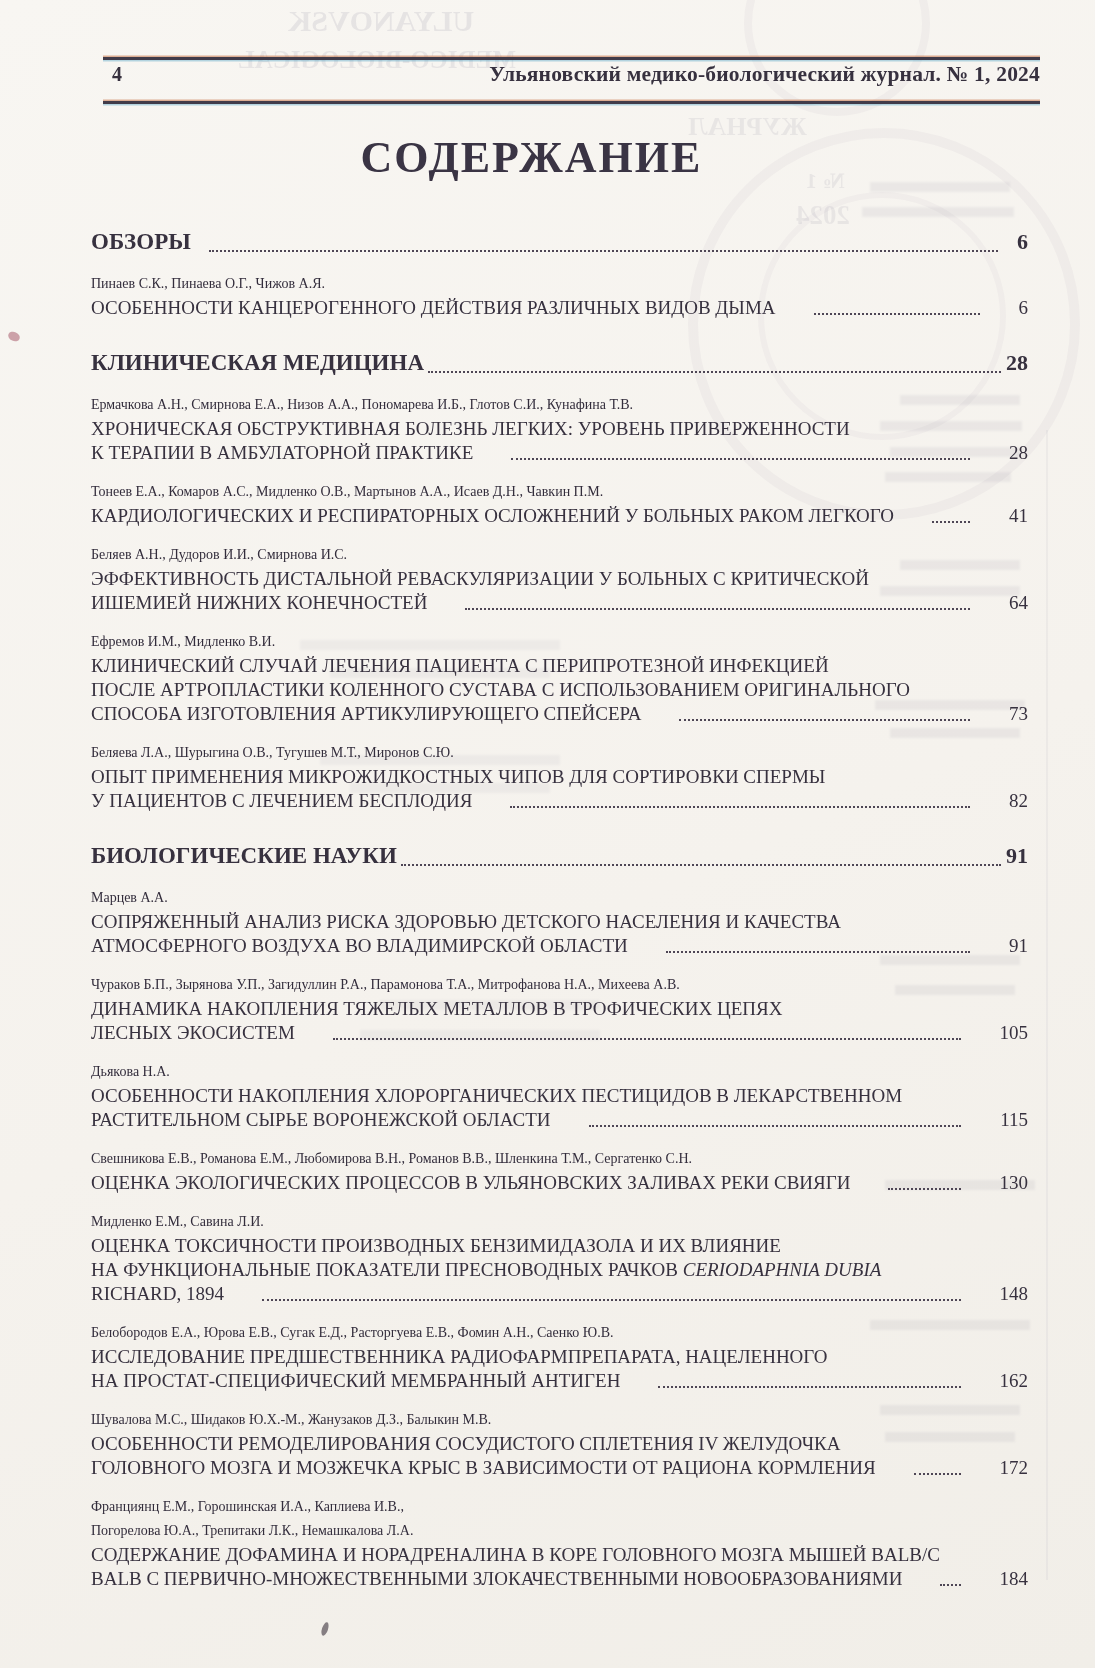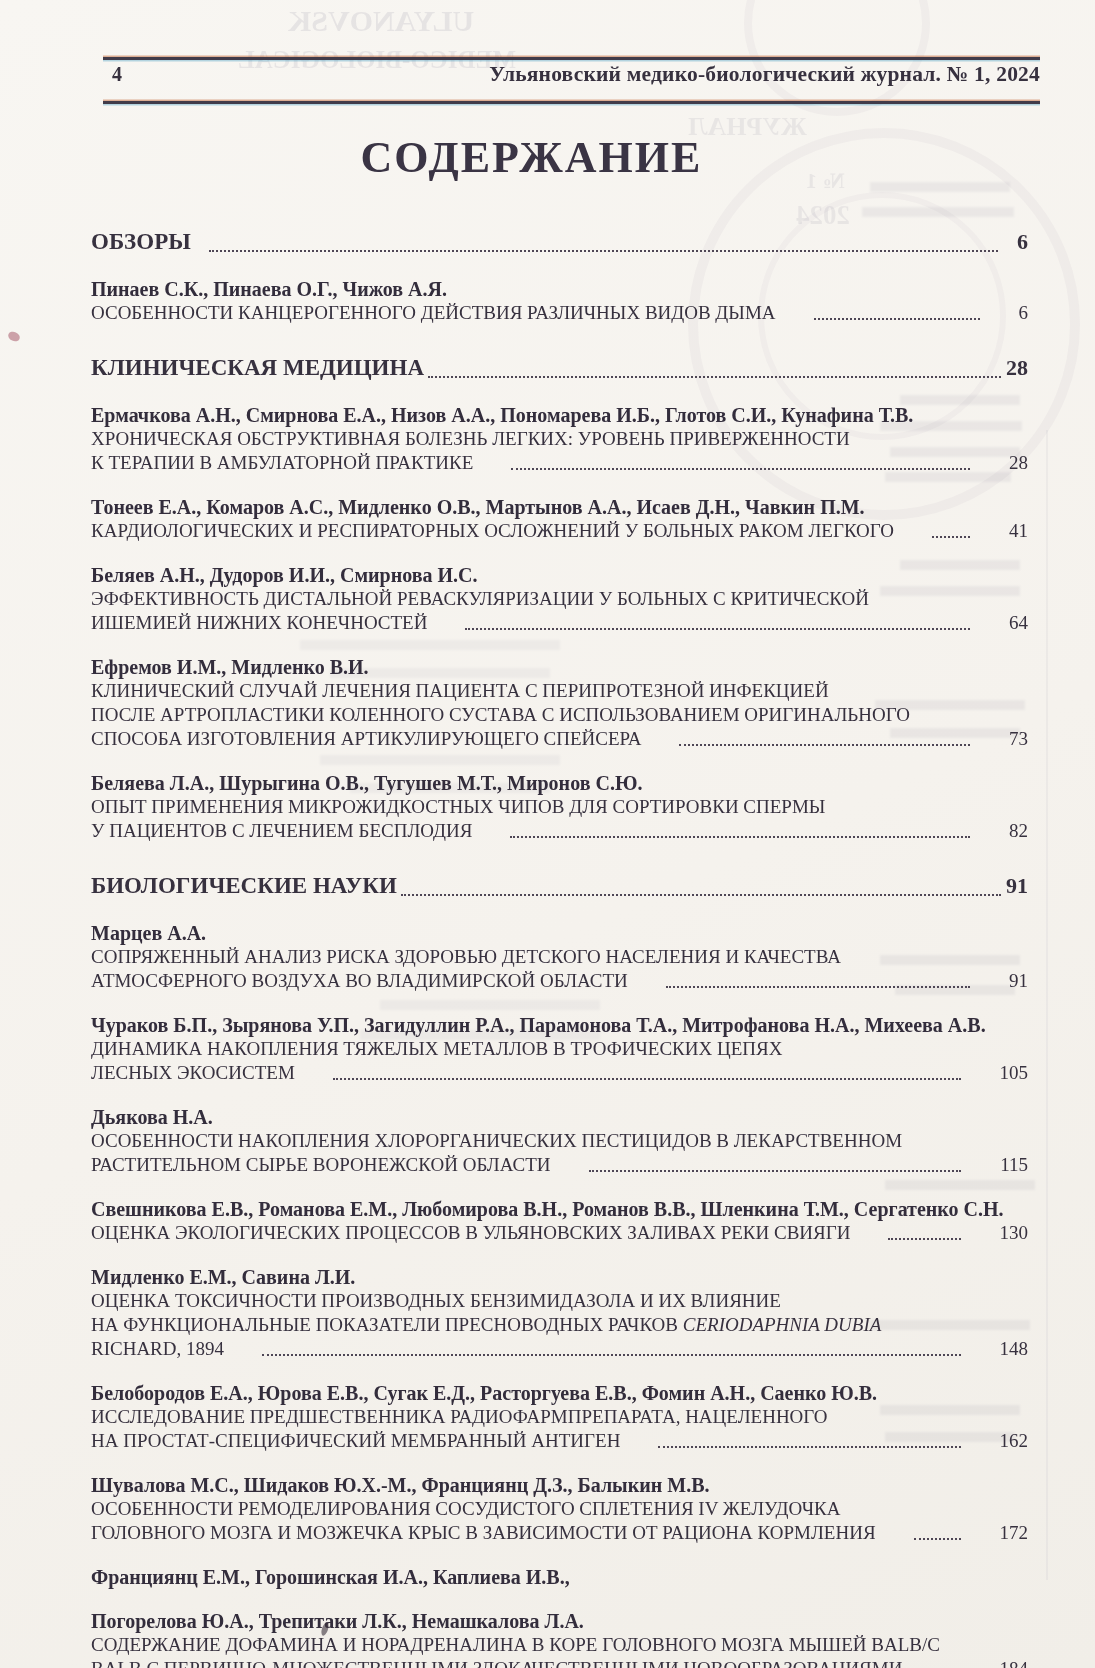--- a/index.html
+++ b/index.html
@@ -21,21 +21,21 @@
   .journal-line{font-size:21.5px;font-weight:600;letter-spacing:.2px;}
   
   .content{position:absolute;top:118px;left:91px;width:937px;z-index:2;}
   .toc-title{margin:14px 0 44px;text-align:center;font-size:44px;font-weight:700;
              letter-spacing:2px;color:#3a3444;transform:translateX(-28px);}
   .section-row{display:flex;align-items:flex-end;margin-top:28px;font-weight:700;
                font-size:23px;line-height:30px;white-space:nowrap;}
   .section-row.first{margin-top:0;gap:14px;}
   .sec-page{font-size:22px;font-weight:700;padding-left:2px;}
   .entry{margin-top:15px;}
-  .authors{font-weight:700;font-size:20px;line-height:24px;white-space:nowrap;color:#332d3c;margin-top:20px;}
+  .authors{font-weight:400;font-size:14px;line-height:24px;white-space:nowrap;color:#332d3c;}
   .t-line{font-size:19px;line-height:24px;white-space:nowrap;}
   .t-last{display:flex;align-items:flex-end;gap:34px;}
   .t-text{white-space:nowrap;}
   .dots{flex:1 1 auto;min-width:18px;border-bottom:2.4px dotted #4e4655;
         margin:0 3px 5px 4px;}
   .pg{font-size:19px;padding-left:2px;}
   .ital{font-style:italic;}
   
   .ghost{position:absolute;z-index:1;color:#5d5878;pointer-events:none;
          font-family:"Liberation Serif",serif;font-weight:700;}
@@ -252,21 +252,21 @@
       <div class="authors">Белобородов Е.А., Юрова Е.В., Сугак Е.Д., Расторгуева Е.В., Фомин А.Н., Саенко Ю.В.</div>
       <div class="t-line">ИССЛЕДОВАНИЕ ПРЕДШЕСТВЕННИКА РАДИОФАРМПРЕПАРАТА, НАЦЕЛЕННОГО</div>
       <div class="t-line t-last">
         <span class="t-text">НА ПРОСТАТ-СПЕЦИФИЧЕСКИЙ МЕМБРАННЫЙ АНТИГЕН</span>
         <span class="dots"></span>
         <span class="pg">162</span>
       </div>
     </div>
 
     <div class="entry">
-      <div class="authors">Шувалова М.С., Шидаков Ю.Х.-М., Франциянц Д.З., Балыкин М.В.</div>
+      <div class="authors">Шувалова М.С., Шидаков Ю.Х.-М., Жанузаков Д.З., Балыкин М.В.</div>
       <div class="t-line">ОСОБЕННОСТИ РЕМОДЕЛИРОВАНИЯ СОСУДИСТОГО СПЛЕТЕНИЯ IV ЖЕЛУДОЧКА</div>
       <div class="t-line t-last">
         <span class="t-text">ГОЛОВНОГО МОЗГА И МОЗЖЕЧКА КРЫС В ЗАВИСИМОСТИ ОТ РАЦИОНА КОРМЛЕНИЯ</span>
         <span class="dots"></span>
         <span class="pg">172</span>
       </div>
     </div>
 
     <div class="entry">
       <div class="authors">Франциянц Е.М., Горошинская И.А., Каплиева И.В.,</div>

